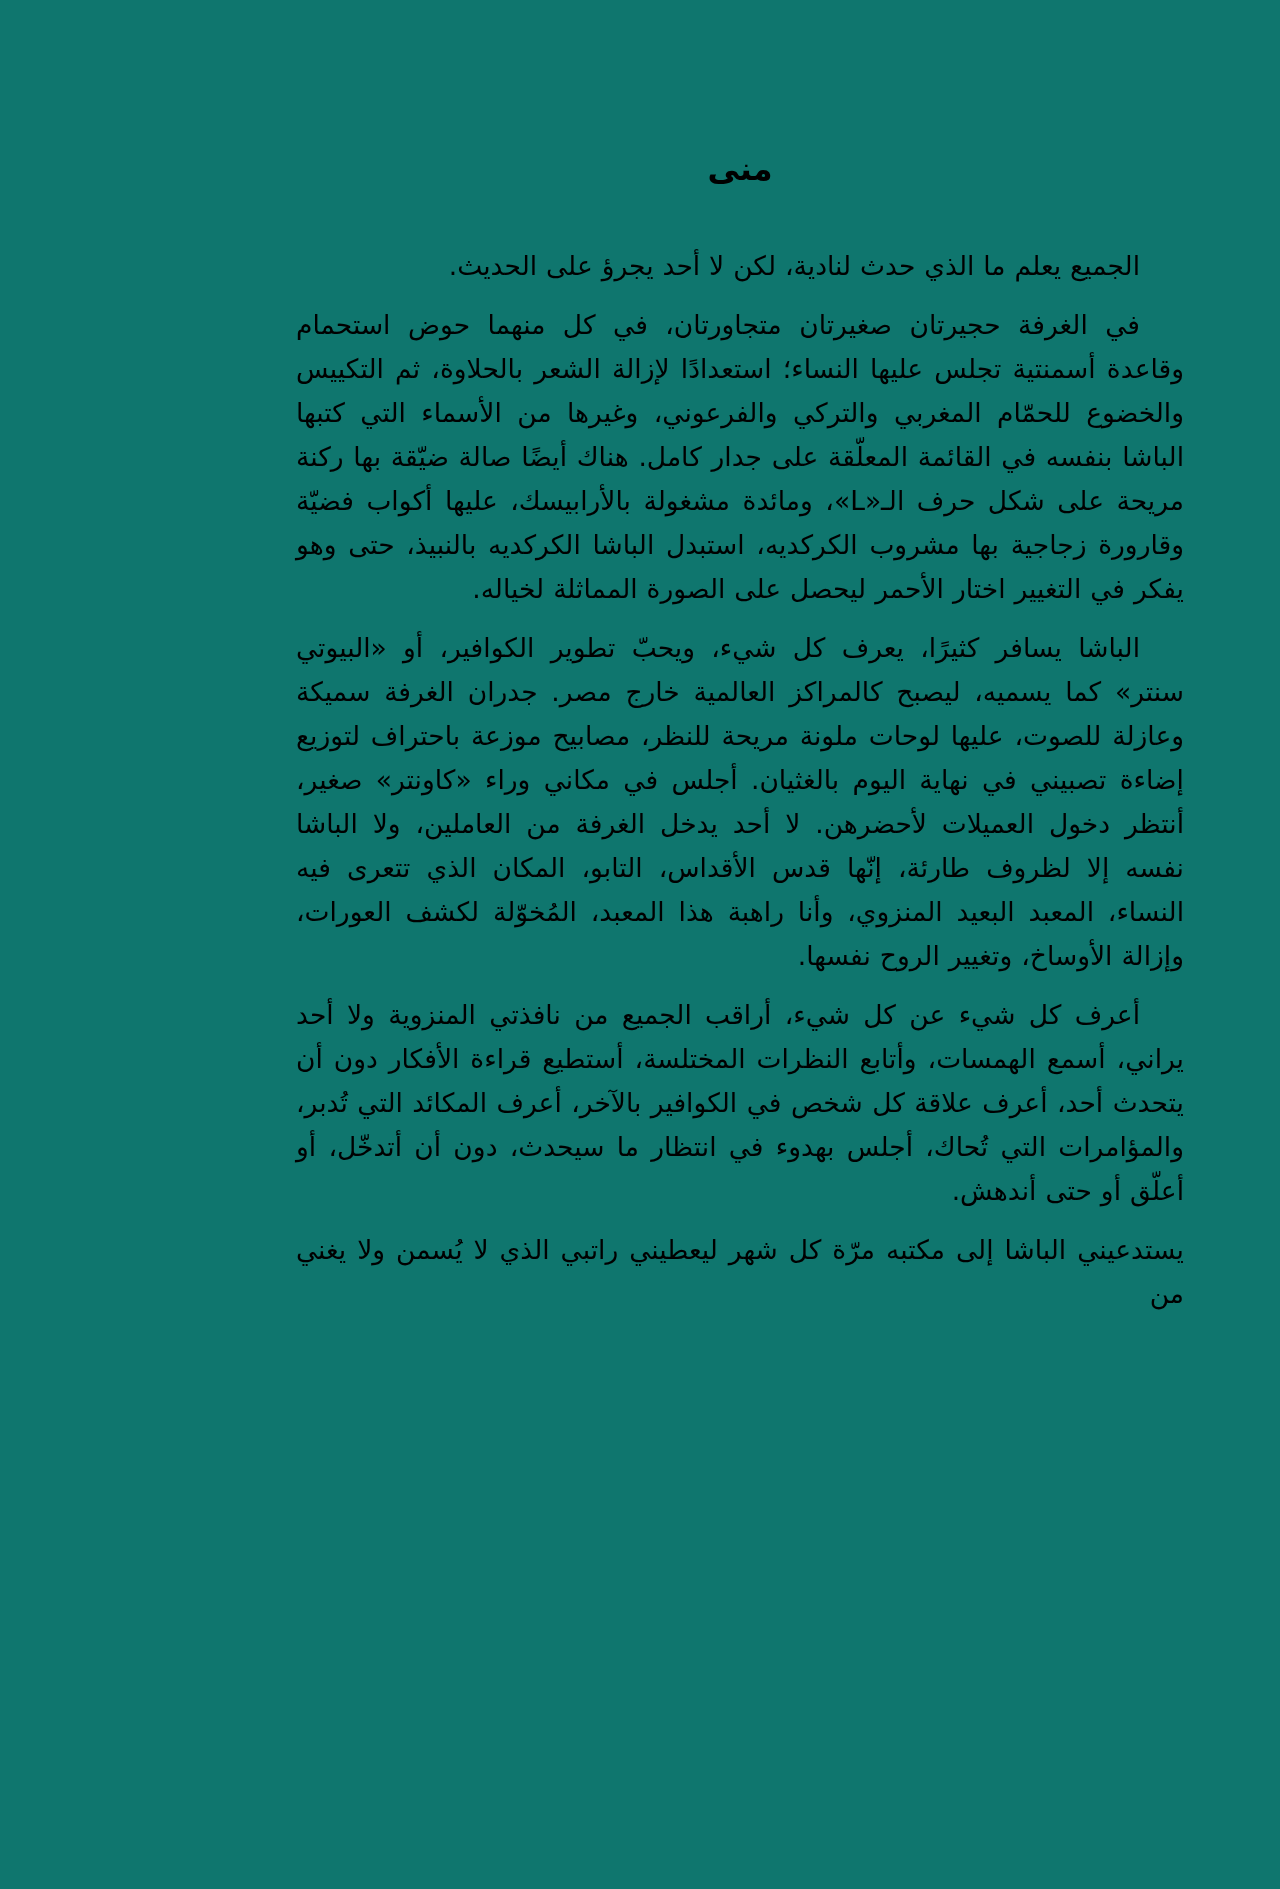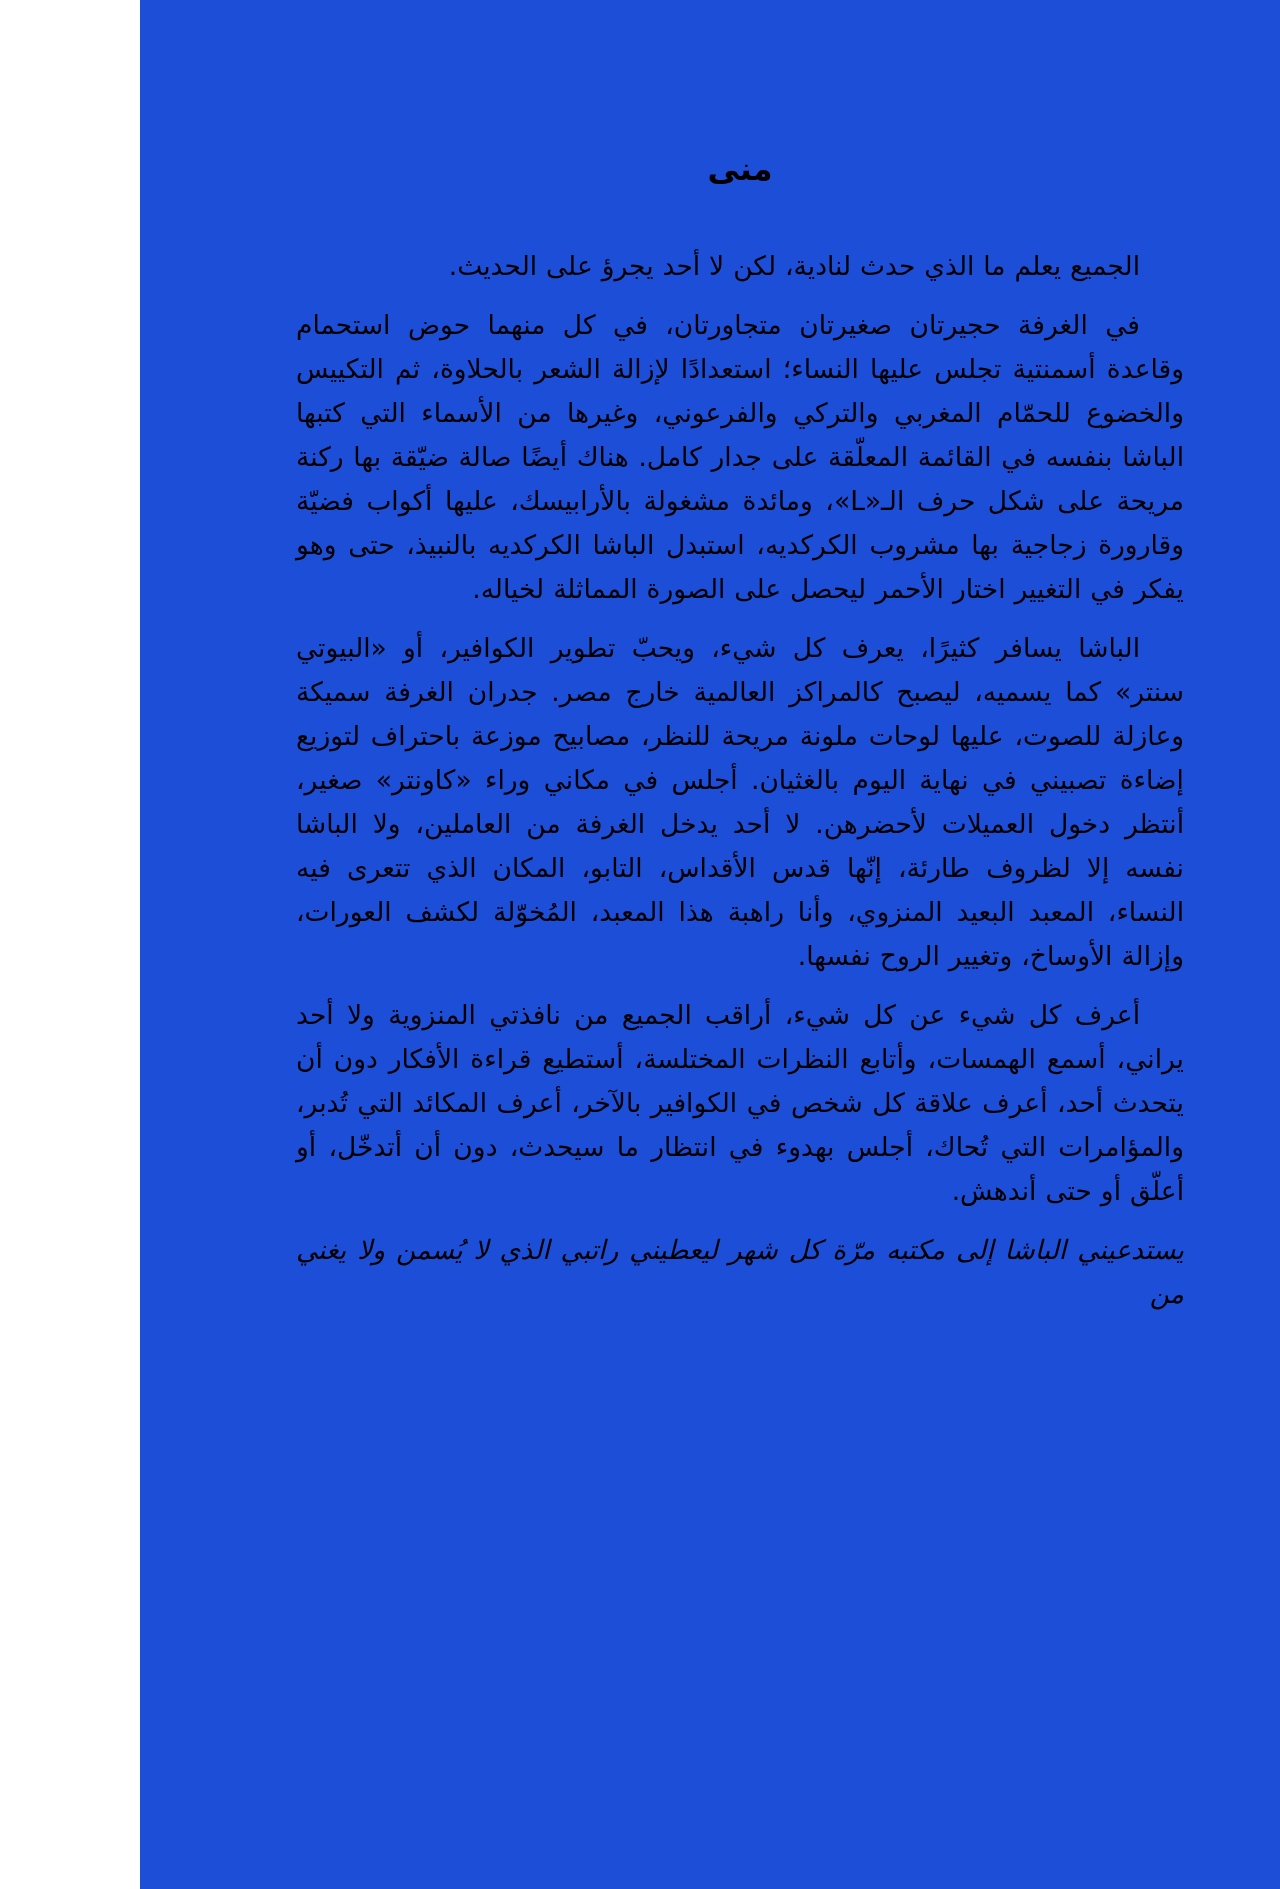--- a/index.html
+++ b/index.html
@@ -11,23 +11,23 @@
   body {
     width: 1280px;
     height: 1889px;
     overflow: hidden;
     font-family: "DejaVu Sans", "Liberation Sans", sans-serif;
     color: #000000;
   }
 
   .page {
     position: relative;
-    width: 1140px;
+    width: 1280px;
     height: 1889px;
-    background: #1d4ed8;
+    background: #0f766e;
     box-sizing: border-box;
   }
 
   .content {
     position: absolute;
     top: 150px;
     right: 96px;
     left: 96px;
     width: 888px;
     box-sizing: border-box;
@@ -53,21 +53,20 @@
     text-indent: 44px;
     word-spacing: 0.02em;
     font-family: "DejaVu Sans", "Liberation Sans", sans-serif;
     font-weight: 400;
     hyphens: none;
   }
 
   .para:last-child {
     margin-bottom: 0;
     text-indent: 0;
-    font-style: italic;
   }
 
   
   .para.single-line {
     text-align: center;
   }
 
   
   .para.continued {
     text-indent: 0;

